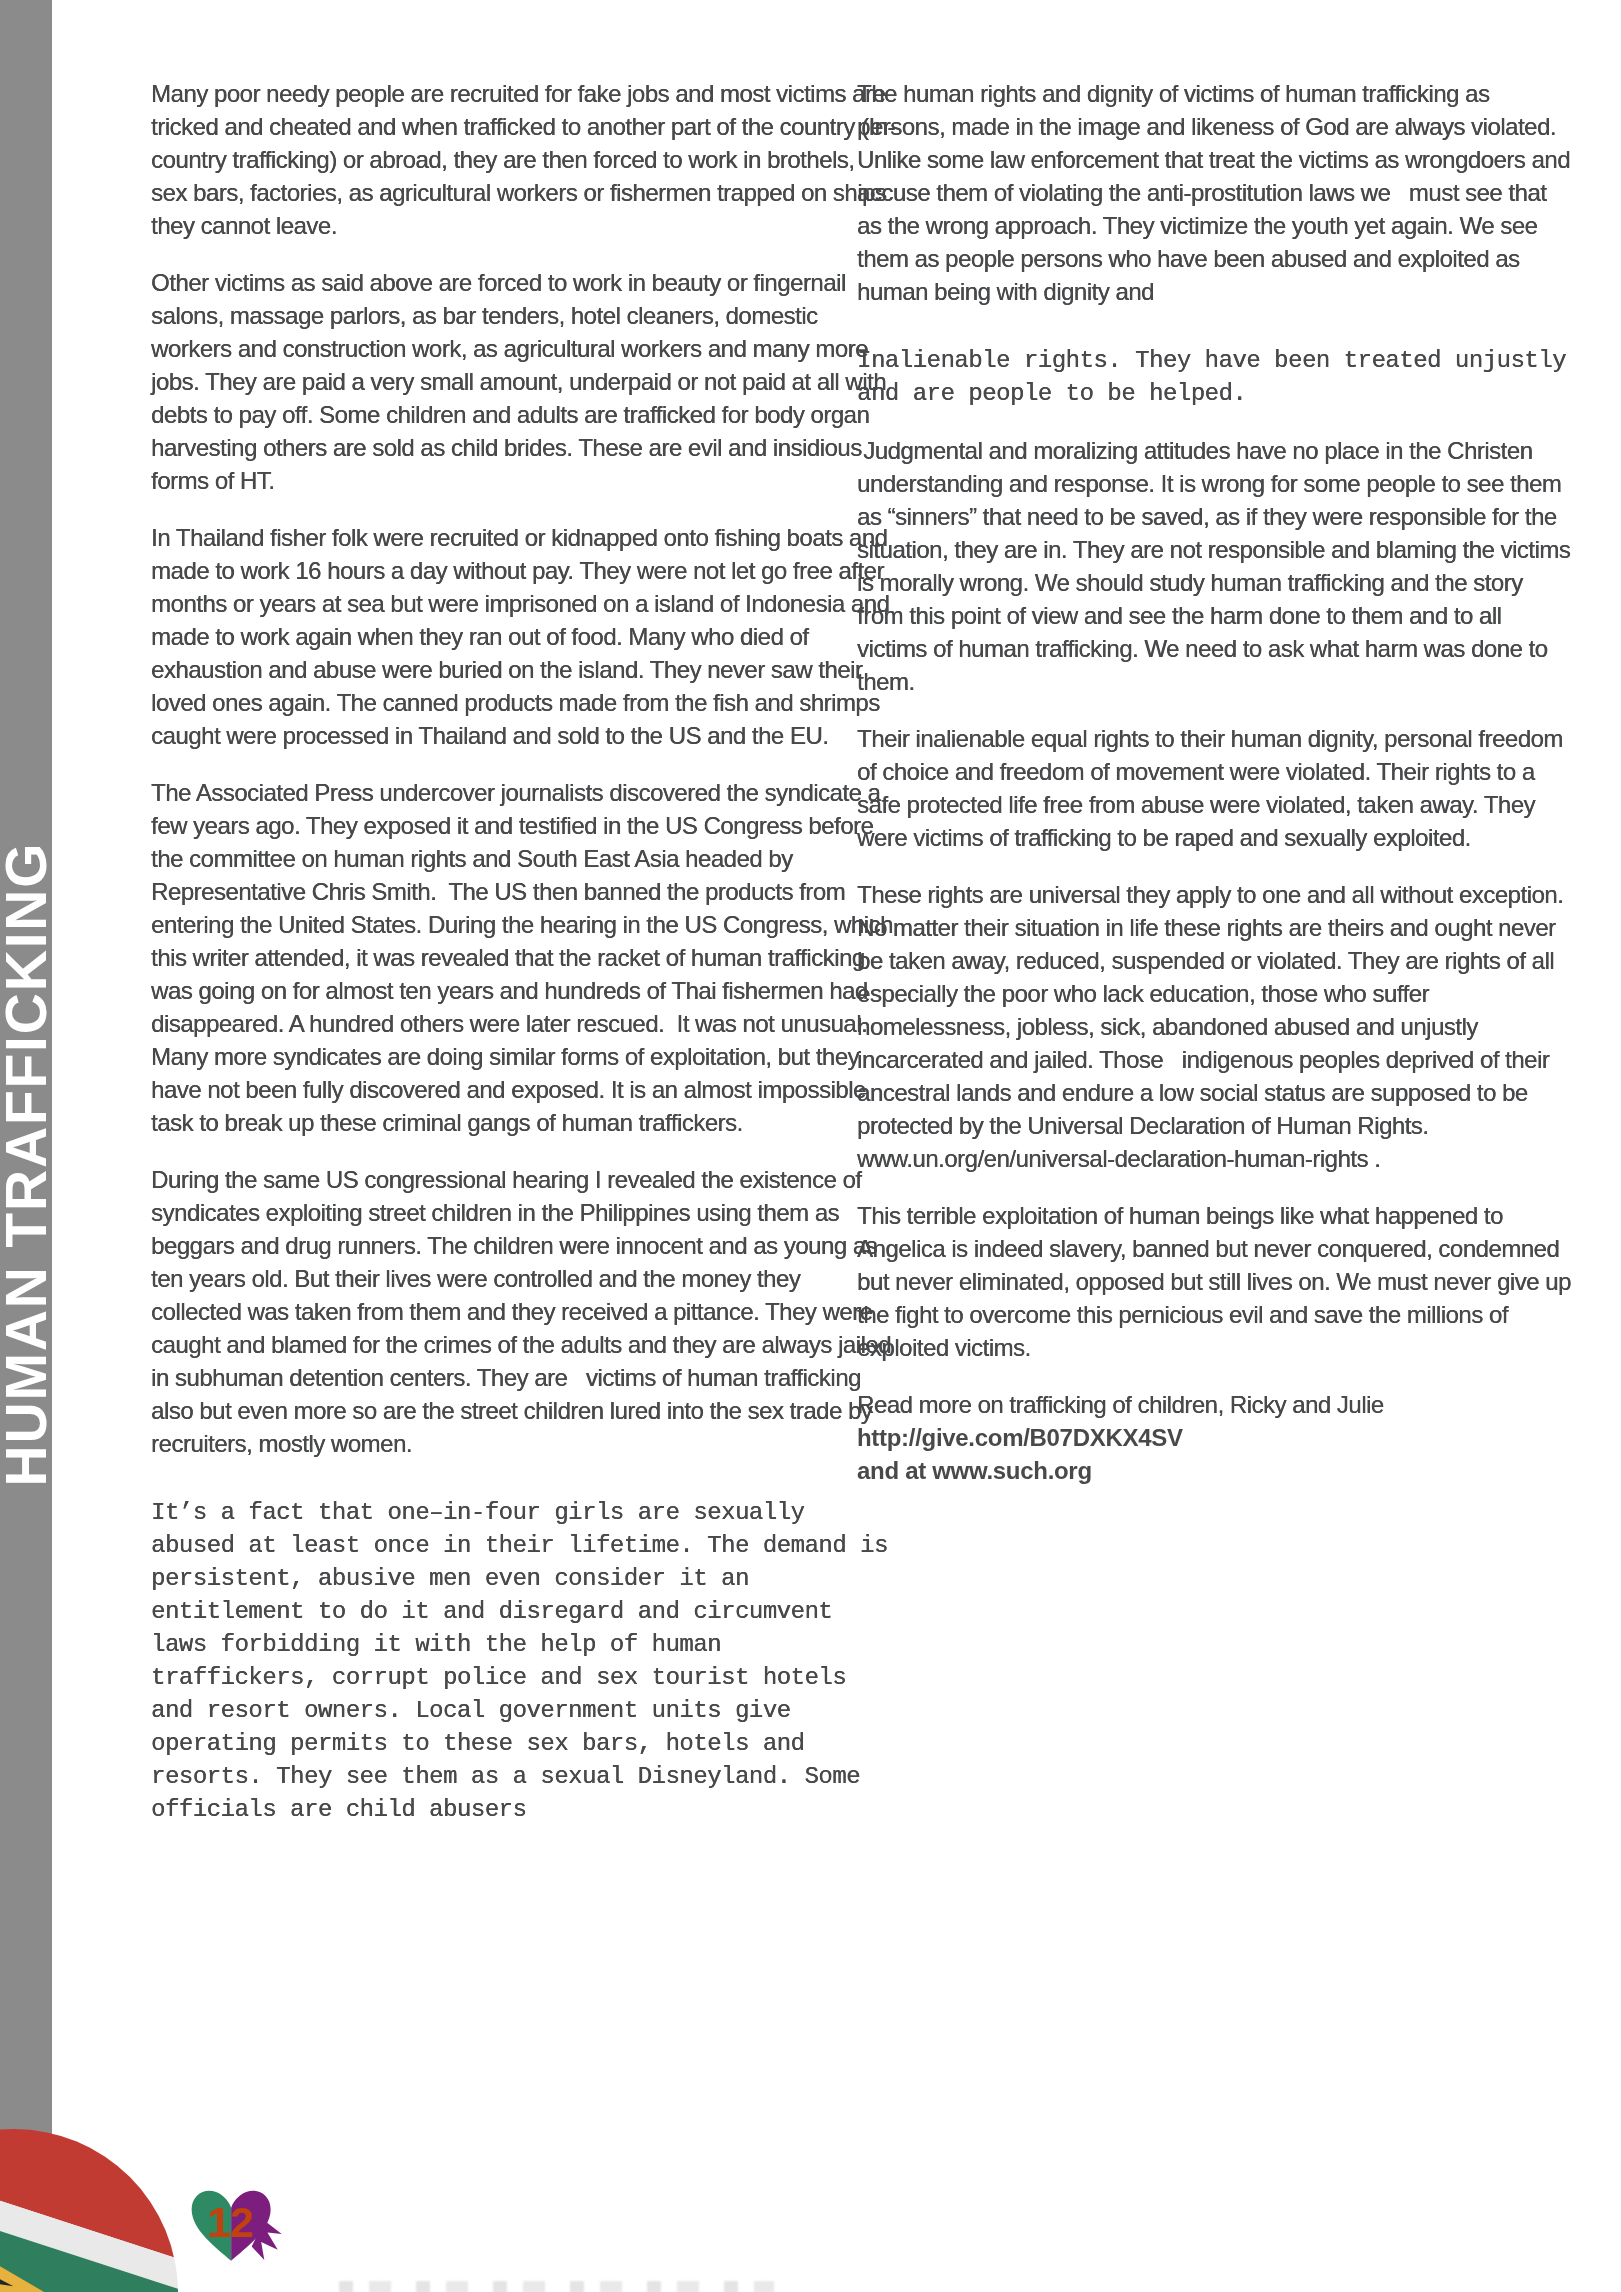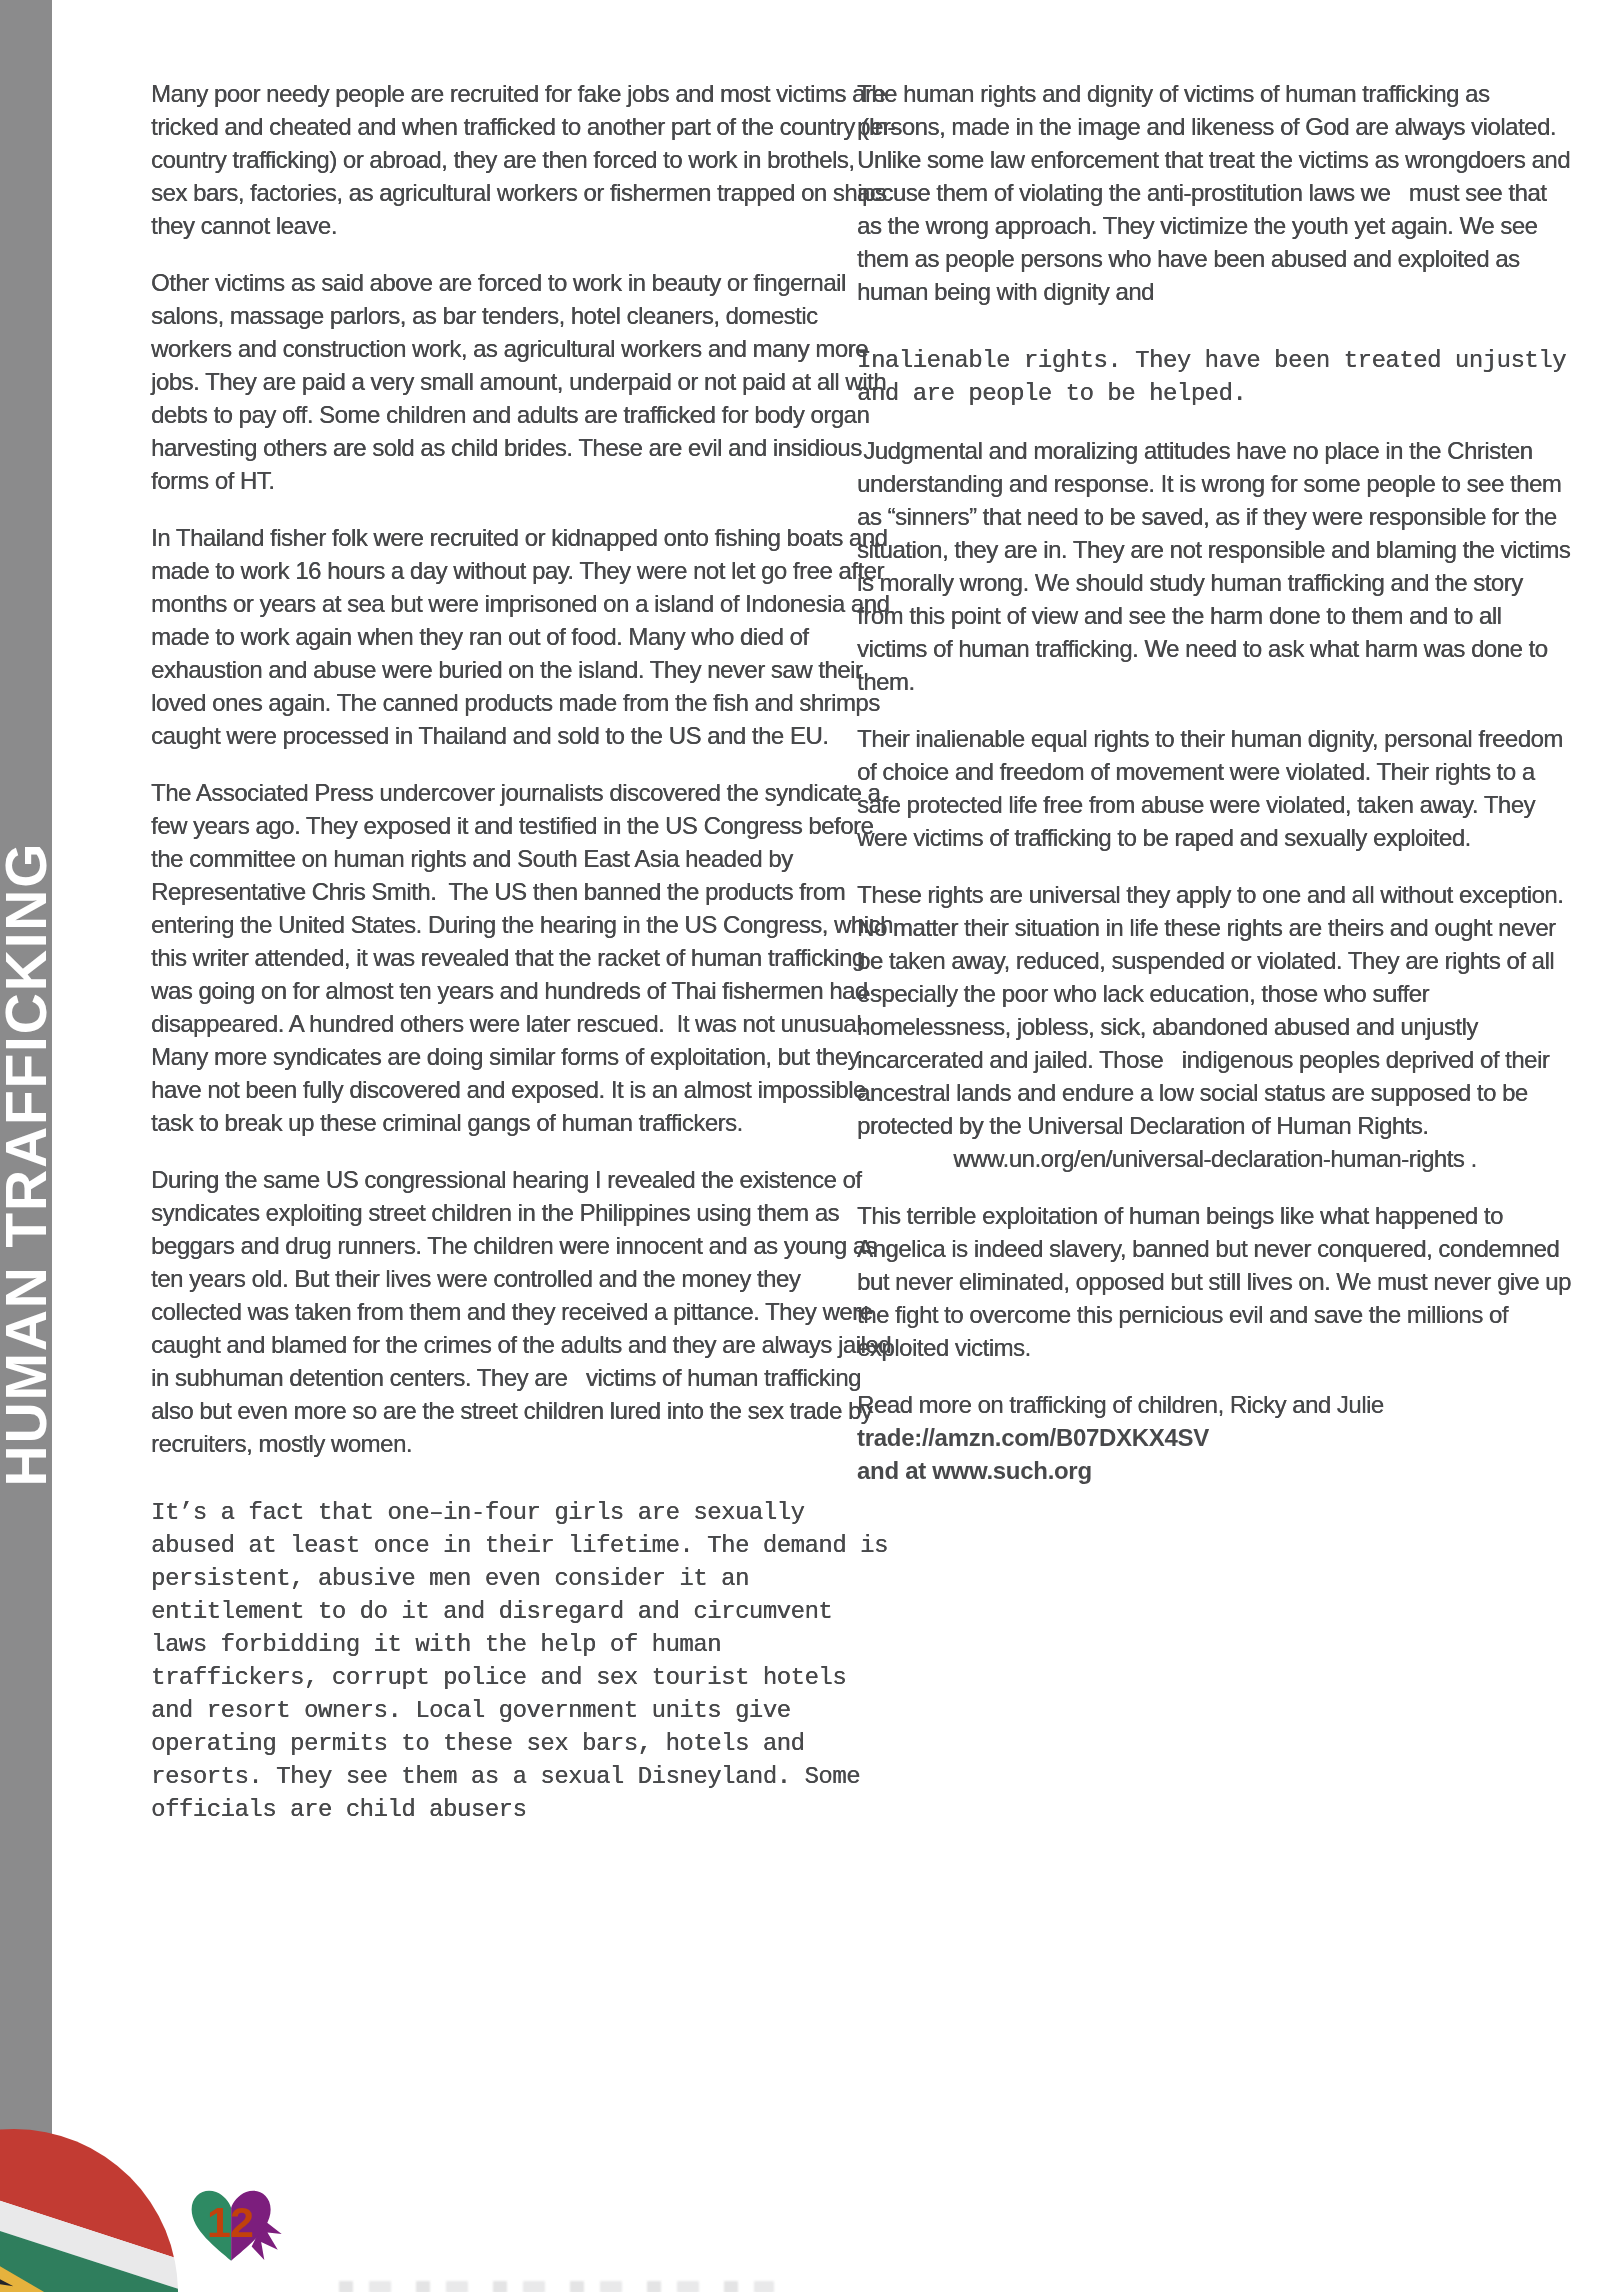--- a/index.html
+++ b/index.html
@@ -25,21 +25,21 @@
   .col {
     position:absolute; top:77px;
     color:var(--body-text,#48494b);
     font-size:24px; line-height:33px; letter-spacing:-0.5px;
     text-shadow:0.3px 0 0 currentColor; 
   }
   .col-left  { left:103px; width:745px;margin-left:48px; }
   .col-right { left:857px; width:716px; }
   .para { white-space:pre-wrap; margin:0 0 24px 0; }
   .para.gap-large { margin-top:36px;font-family:Liberation Mono, monospace; }
-  .para.gap-none  { margin-top:-24px;text-align:center; }
+  .para.gap-none  { margin-top:-24px; }
   .para.inline-link {}
 
   .read-more { margin-top:17px; }
   .read-more .rm-line { white-space:pre-wrap; }
   .read-more .bold-link { font-weight:bold; text-shadow:none; letter-spacing:-0.3px; }
 
   
   .heart-wrap { position:absolute; left:185px; top:2185px; width:97px; height:79px; }
   .heart-wrap svg { display:block; width:100%; height:100%; }
   .heart-number {
@@ -84,21 +84,21 @@
         <div class="para">The human rights and dignity of victims of human trafficking as persons, made in the image and likeness of God are always violated. Unlike some law enforcement that treat the victims as wrongdoers and accuse them of violating the anti-prostitution laws we   must see that as the wrong approach. They victimize the youth yet again. We see them as people persons who have been abused and exploited as human being with dignity and</div>
         <div class="para gap-large">Inalienable rights. They have been treated unjustly and are people to be helped.</div>
         <div class="para"> Judgmental and moralizing attitudes have no place in the Christen understanding and response. It is wrong for some people to see them as “sinners” that need to be saved, as if they were responsible for the situation, they are in. They are not responsible and blaming the victims is morally wrong. We should study human trafficking and the story from this point of view and see the harm done to them and to all victims of human trafficking. We need to ask what harm was done to them.</div>
         <div class="para">Their inalienable equal rights to their human dignity, personal freedom of choice and freedom of movement were violated. Their rights to a safe protected life free from abuse were violated, taken away. They were victims of trafficking to be raped and sexually exploited.</div>
         <div class="para">These rights are universal they apply to one and all without exception. No matter their situation in life these rights are theirs and ought never be taken away, reduced, suspended or violated. They are rights of all especially the poor who lack education, those who suffer homelessness, jobless, sick, abandoned abused and unjustly incarcerated and jailed. Those   indigenous peoples deprived of their ancestral lands and endure a low social status are supposed to be protected by the Universal Declaration of Human Rights.</div>
         <div class="para gap-none inline-link">www.un.org/en/universal-declaration-human-rights .</div>
         <div class="para">This terrible exploitation of human beings like what happened to Angelica is indeed slavery, banned but never conquered, condemned but never eliminated, opposed but still lives on. We must never give up the fight to overcome this pernicious evil and save the millions of exploited victims.</div>
       </div>
     <div class="read-more">
       <div class="rm-line">Read more on trafficking of children, Ricky and Julie</div>
-      <div class="rm-line bold-link">trade://amzn.com/B07DXKX4SV</div>
+      <div class="rm-line bold-link">http://give.com/B07DXKX4SV</div>
       <div class="rm-line bold-link">and at www.such.org</div>
     </div>
   </div>
 
   <div class="flag-wrap">
     <svg viewBox="0 0 366 366" xmlns="http://www.w3.org/2000/svg">
       <defs>
         <clipPath id="flagClip">
             <circle cx="183" cy="183" r="183"></circle>
           </clipPath>

